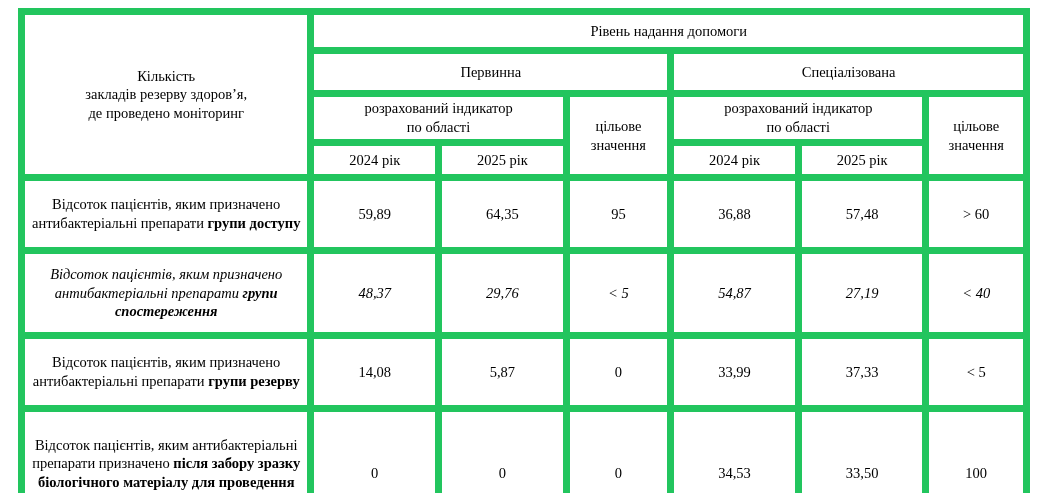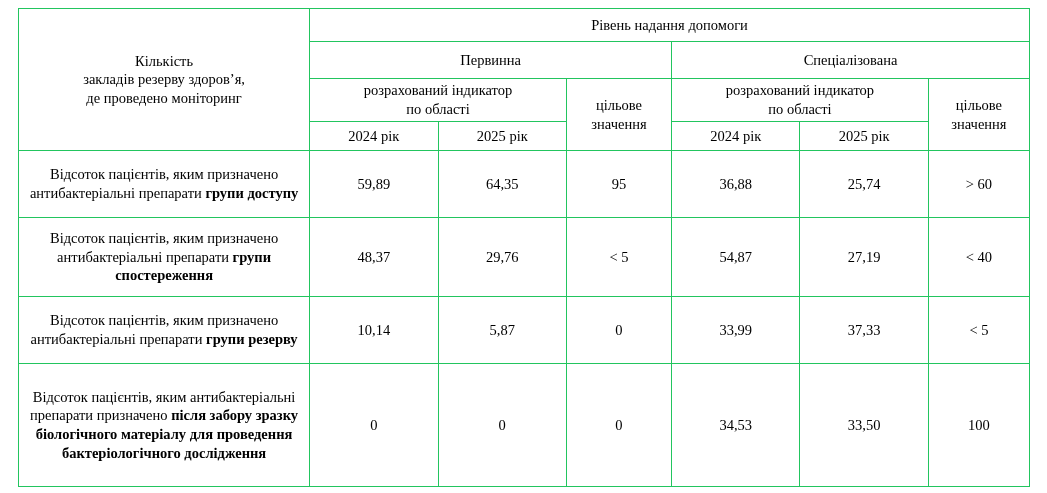--- a/index.html
+++ b/index.html
@@ -22,21 +22,21 @@
     padding: 8px 12px 0 18px;
   }
   table.report {
     border-collapse: collapse;
     table-layout: fixed;
     width: 1012px;
     margin: 0;
   }
   table.report td,
   table.report th {
-    border: 1px solid #22c55e;
+    border: 7px solid #22c55e;
     padding: 2px 4px;
     vertical-align: middle;
     text-align: center;
     font-size: 14.5px;
     line-height: 1.28;
     font-weight: normal;
   }
   th.hdr {
     font-weight: bold;
   }
@@ -60,21 +60,21 @@
     line-height: 1.34;
     font-size: 14px;
   }
   .row-label b {
     font-weight: bold;
   }
   .val {
     font-size: 15px;
   }
   .r1 td { height: 62px; }
-  .r2 td { height: 74px; }
+  .r2 td { height: 74px; font-style: italic; }
   .r3 td { height: 62px; }
   .r4 td { height: 118px; }
 </style>
 </head>
 <body>
 
 <div class="page">
   <table class="report">
     <colgroup>
       <col style="width:288px">
@@ -123,35 +123,35 @@
         <th class="year-head">2025 рік</th>
       </tr>
     </thead>
     <tbody>
       <tr class="r1">
         <td class="row-label">Відсоток пацієнтів, яким призначено антибактеріальні препарати <b>групи доступу</b></td>
         <td class="val">59,89</td>
         <td class="val">64,35</td>
         <td class="val">95</td>
         <td class="val">36,88</td>
-        <td class="val">25,74</td>
+        <td class="val">57,48</td>
         <td class="val">&gt; 60</td>
       </tr>
       <tr class="r2">
         <td class="row-label">Відсоток пацієнтів, яким призначено антибактеріальні препарати <b>групи спостереження</b></td>
         <td class="val">48,37</td>
         <td class="val">29,76</td>
         <td class="val">&lt; 5</td>
         <td class="val">54,87</td>
         <td class="val">27,19</td>
         <td class="val">&lt; 40</td>
       </tr>
       <tr class="r3">
         <td class="row-label">Відсоток пацієнтів, яким призначено антибактеріальні препарати <b>групи резерву</b></td>
-        <td class="val">10,14</td>
+        <td class="val">14,08</td>
         <td class="val">5,87</td>
         <td class="val">0</td>
         <td class="val">33,99</td>
         <td class="val">37,33</td>
         <td class="val">&lt; 5</td>
       </tr>
       <tr class="r4">
         <td class="row-label">Відсоток пацієнтів, яким антибактеріальні препарати призначено <b>після  забору зразку біологічного матеріалу для проведення бактеріологічного дослідження</b></td>
         <td class="val">0</td>
         <td class="val">0</td>

